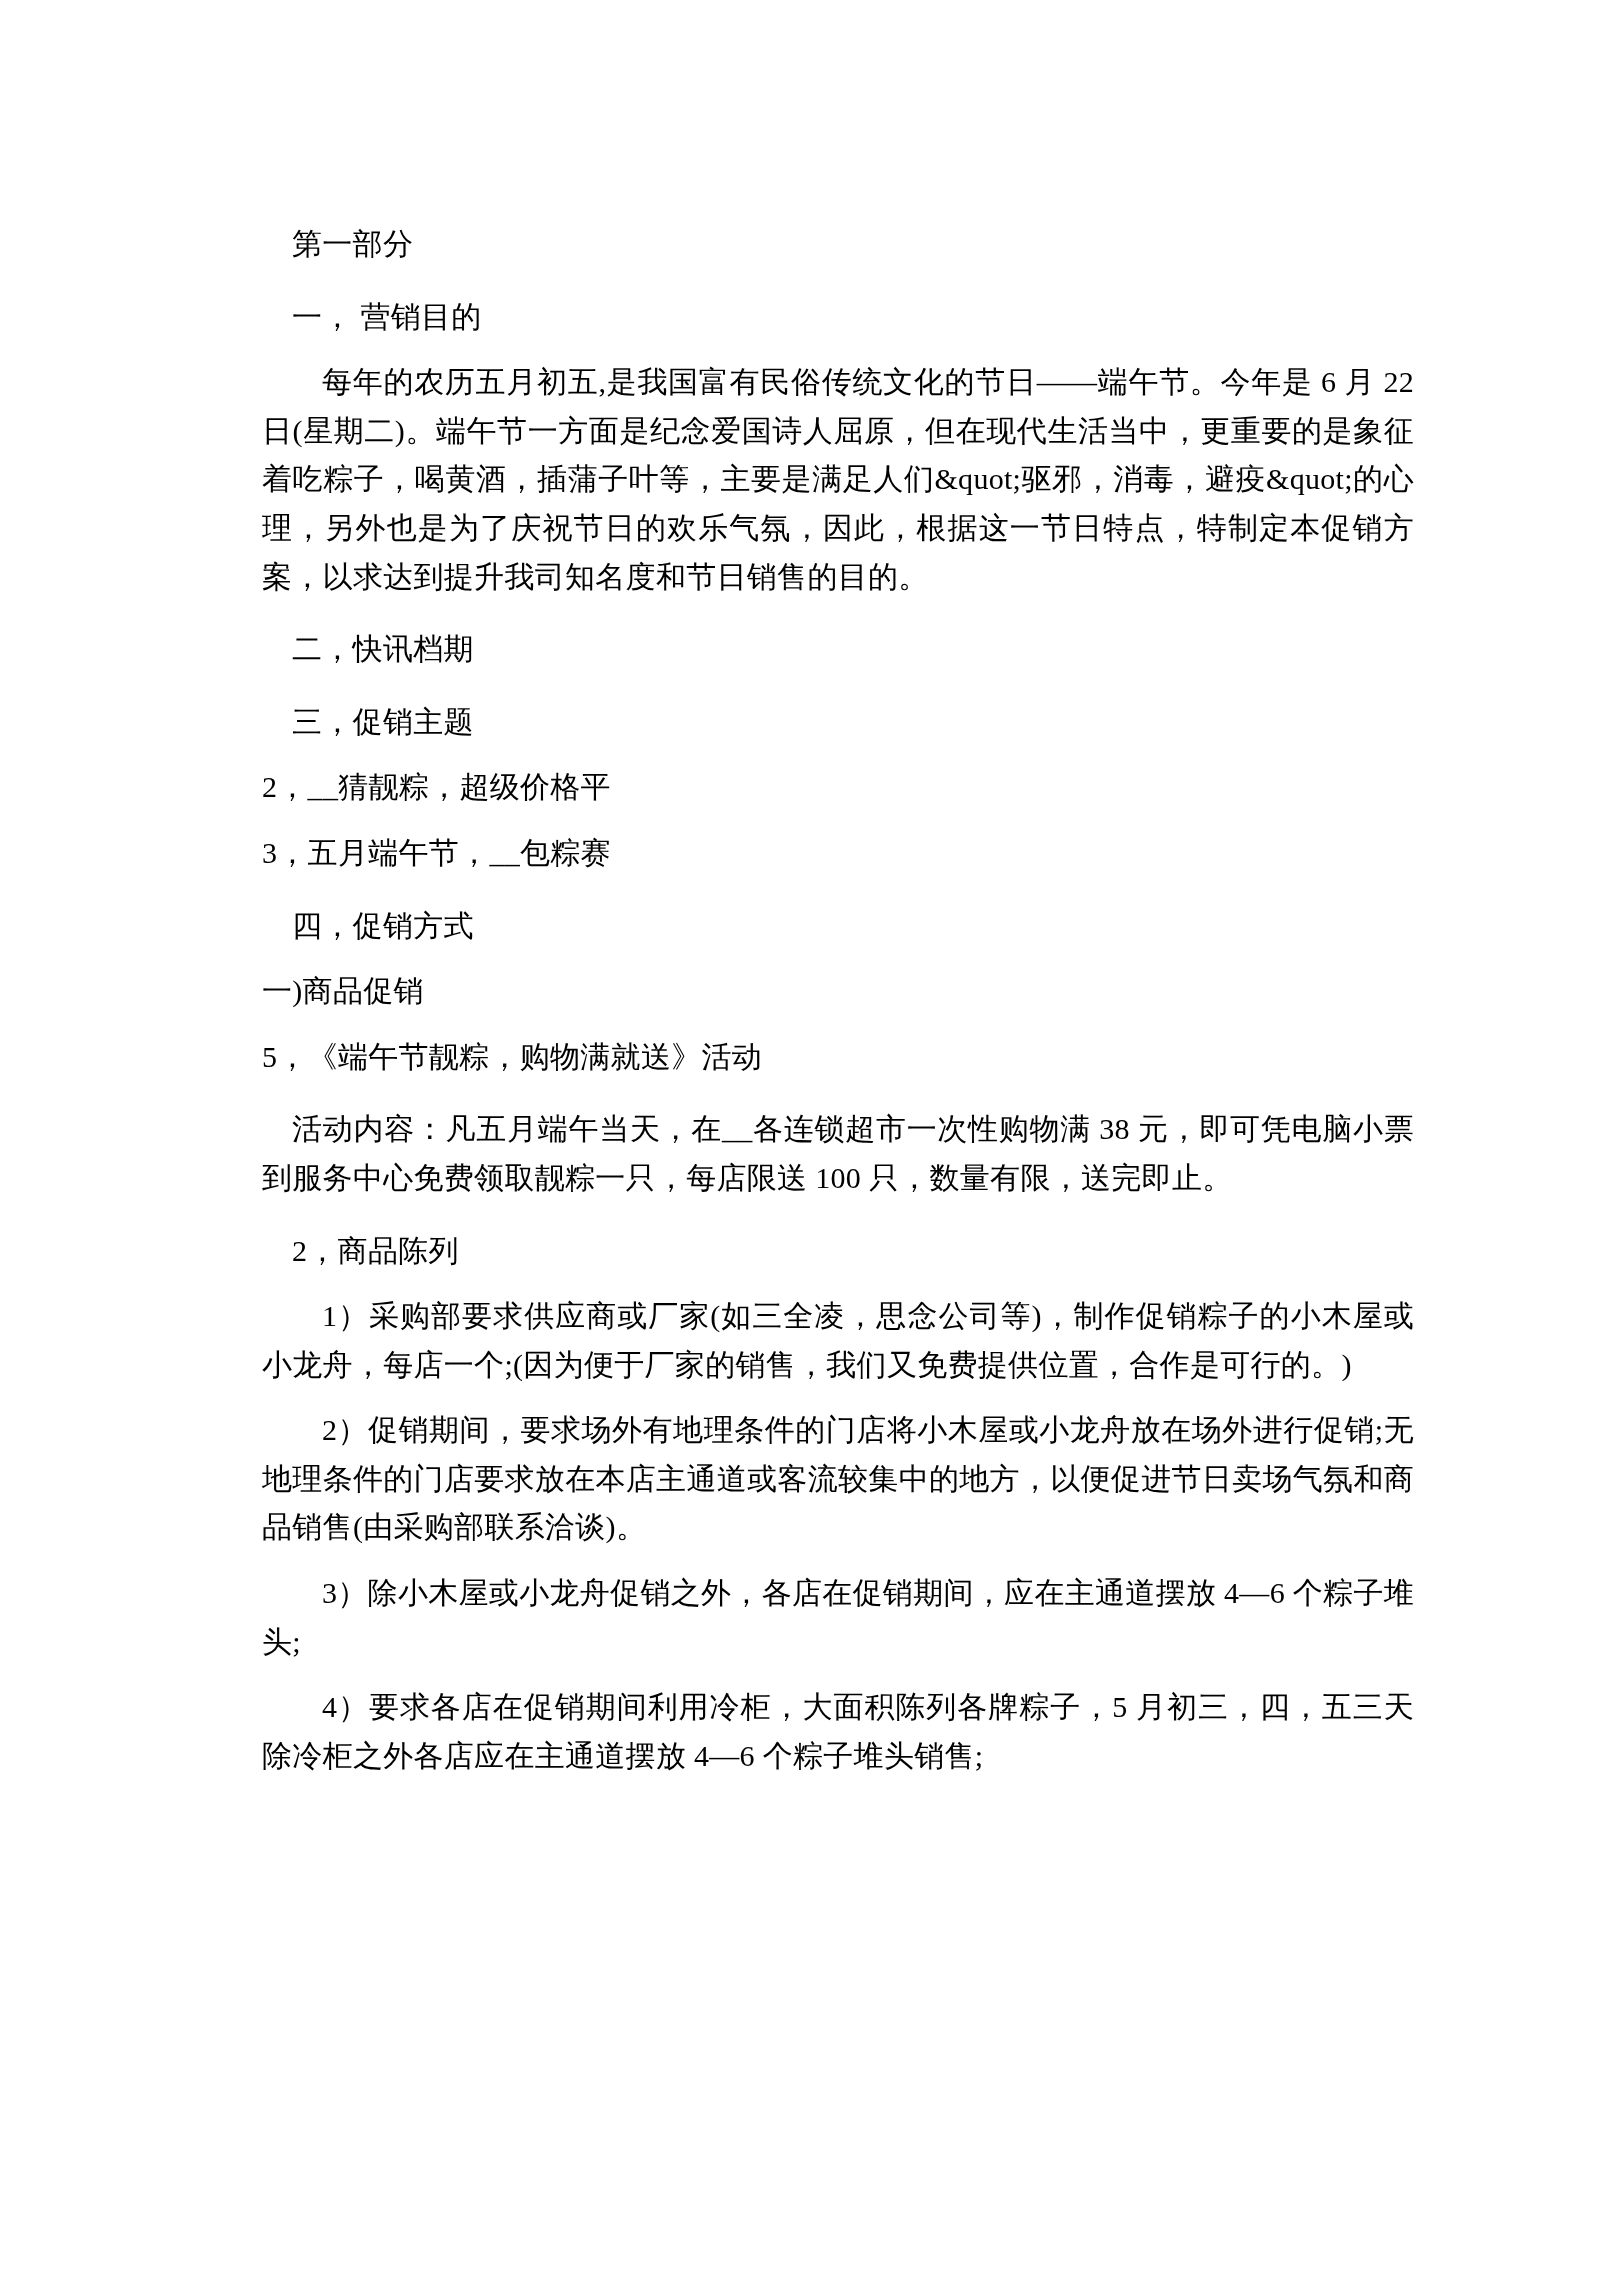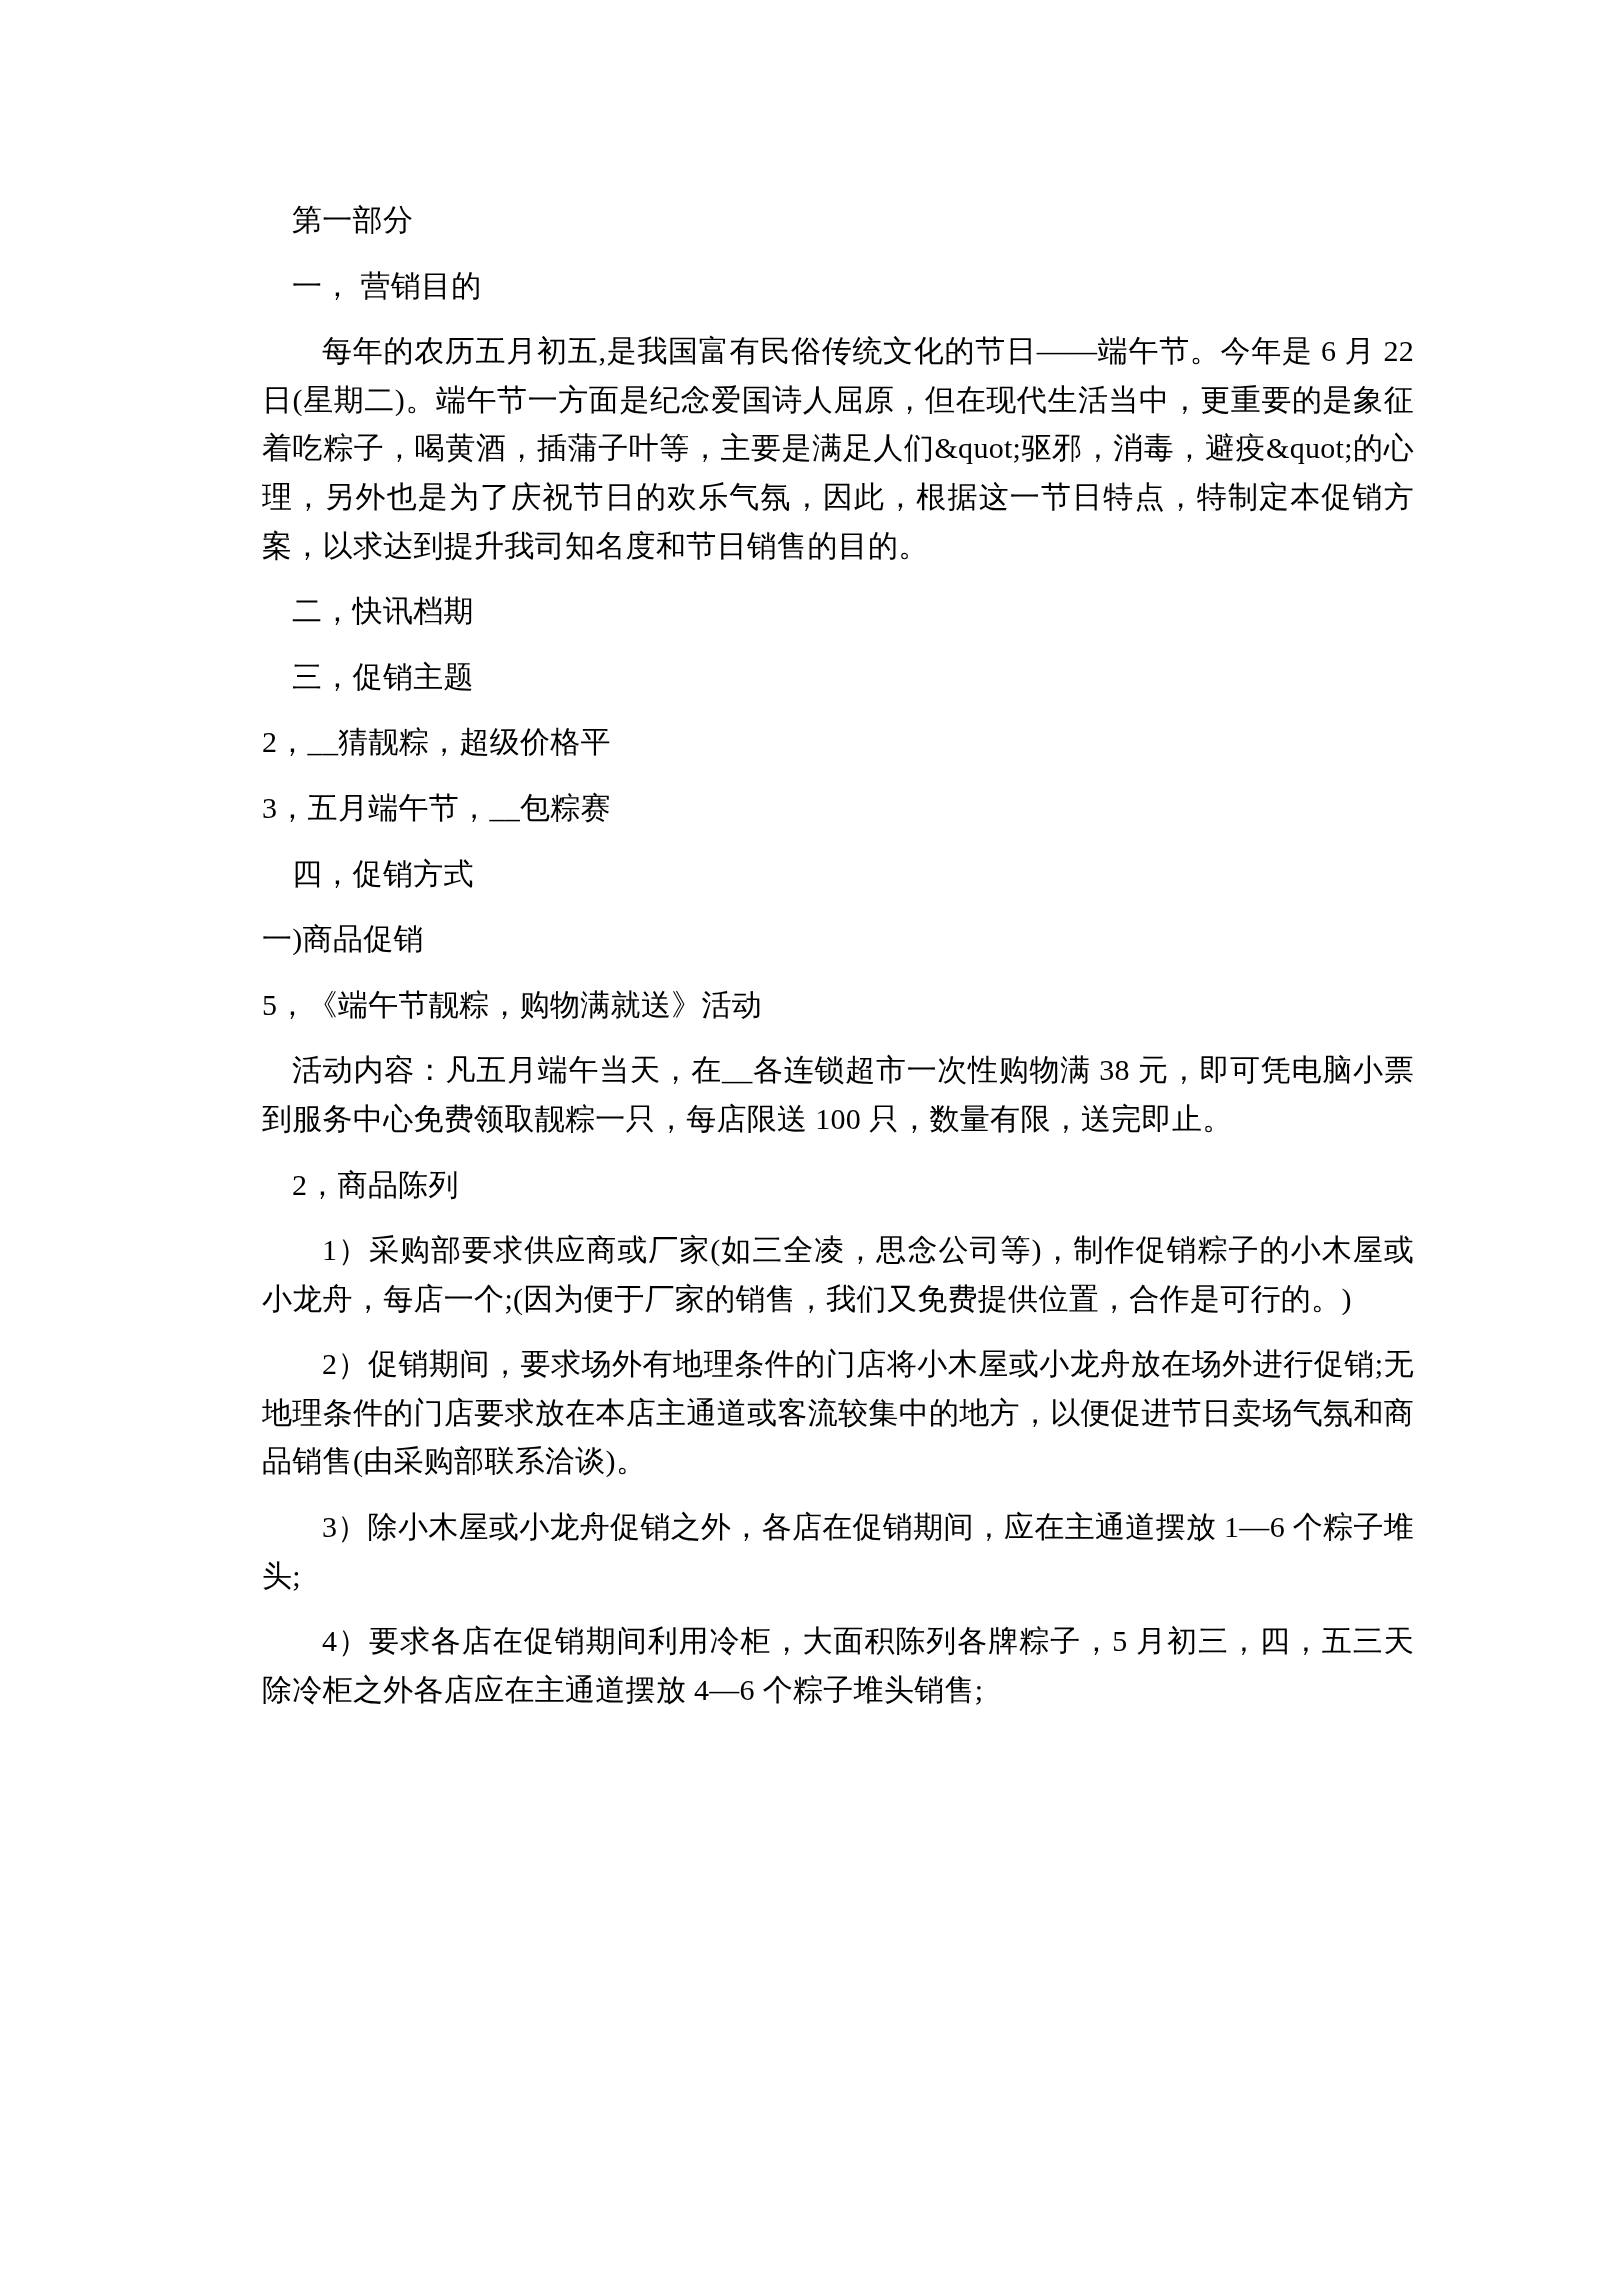--- a/index.html
+++ b/index.html
@@ -31,20 +31,21 @@
     line-height: 1.62;
     text-align: justify;
     text-justify: inter-ideograph;
     letter-spacing: 0.3px;
   }
   .indent {
     text-indent: 60px;
   }
   .indent-half {
     text-indent: 30px;
+    margin-top: 24px;
   }
   .noindent {
     text-indent: 0;
   }
 </style>
 </head>
 <body>
 
 <div class="page">
   <div class="doc-body">
@@ -72,19 +73,19 @@
     <p class="noindent">5，《端午节靓粽，购物满就送》活动</p>
 
     <p class="indent-half">活动内容：凡五月端午当天，在__各连锁超市一次性购物满 38 元，即可凭电脑小票到服务中心免费领取靓粽一只，每店限送 100 只，数量有限，送完即止。</p>
 
     <p class="indent-half">2，商品陈列</p>
 
     <p class="indent">1）采购部要求供应商或厂家(如三全凌，思念公司等)，制作促销粽子的小木屋或小龙舟，每店一个;(因为便于厂家的销售，我们又免费提供位置，合作是可行的。)</p>
 
     <p class="indent">2）促销期间，要求场外有地理条件的门店将小木屋或小龙舟放在场外进行促销;无地理条件的门店要求放在本店主通道或客流较集中的地方，以便促进节日卖场气氛和商品销售(由采购部联系洽谈)。</p>
 
-    <p class="indent">3）除小木屋或小龙舟促销之外，各店在促销期间，应在主通道摆放 1—6 个粽子堆头;</p>
+    <p class="indent">3）除小木屋或小龙舟促销之外，各店在促销期间，应在主通道摆放 4—6 个粽子堆头;</p>
 
     <p class="indent">4）要求各店在促销期间利用冷柜，大面积陈列各牌粽子，5 月初三，四，五三天除冷柜之外各店应在主通道摆放 4—6 个粽子堆头销售;</p>
 
   </div>
 </div>
 
 
 </body></html>

